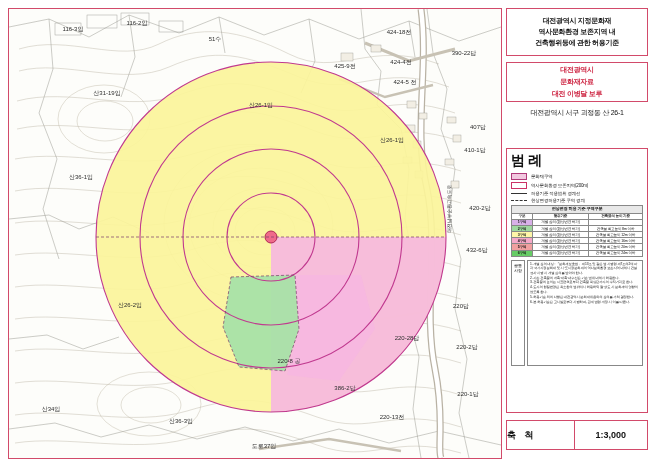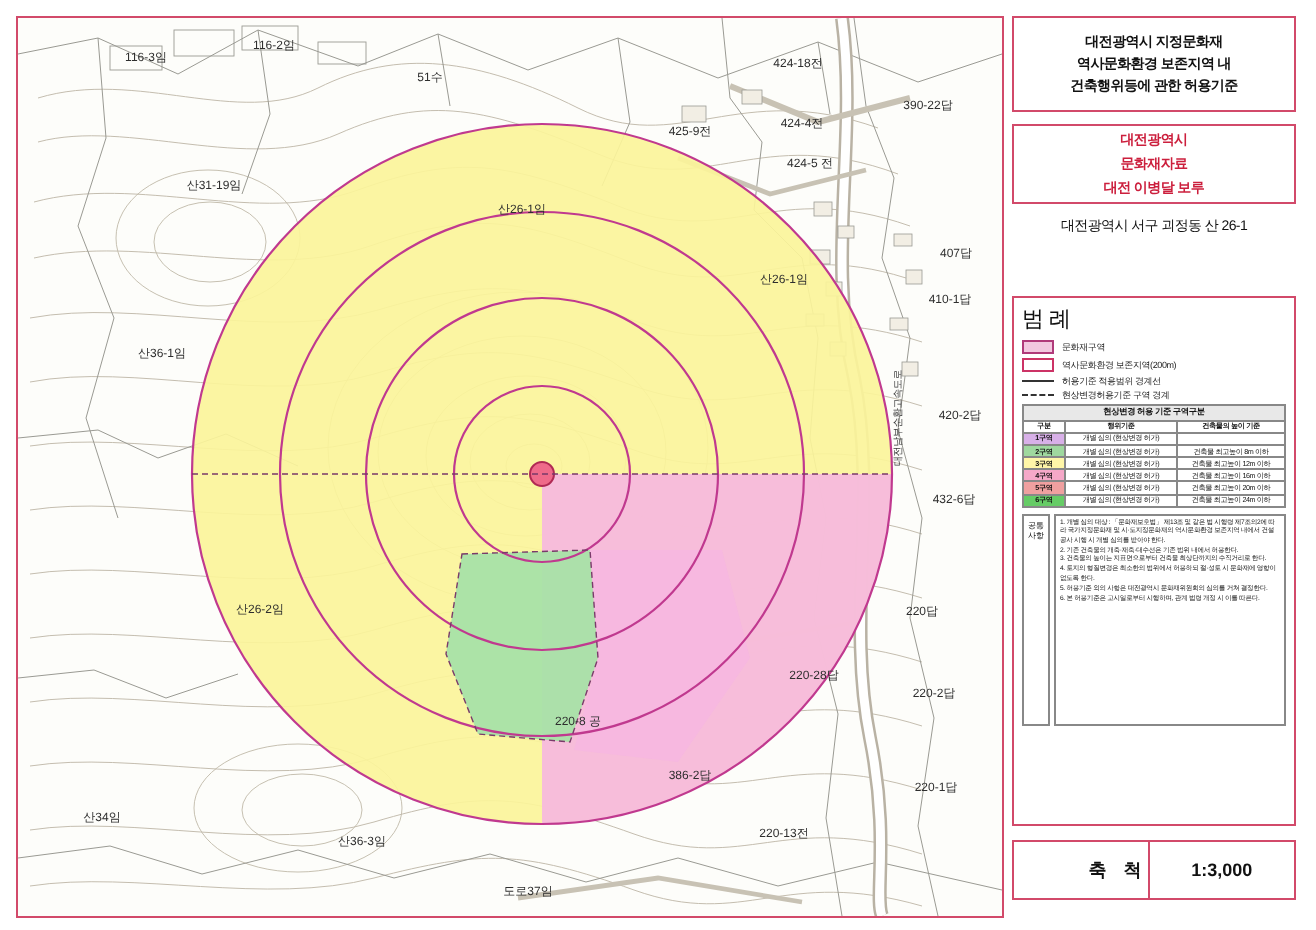--- a/index.html
+++ b/index.html
@@ -121,23 +121,23 @@
     position: absolute;
     left: 0; top: 140px;
     width: 142px;
     height: 265px;
     border: 1px solid #d24a6a;
     box-sizing: border-box;
     background: #fff;
     padding: 3px 4px;
   }
   #legend-title {
-    font-size: 11px;
-    color: #111;
-    font-weight: normal;
+    font-size: 14px;
+    color: #111;
+    font-weight: bold;
     letter-spacing: -0.3px;
     margin-bottom: 3px;
   }
   .swatch-row {
     display: flex;
     align-items: center;
     gap: 4px;
     margin-bottom: 2px;
   }
   .swatch {
@@ -228,21 +228,21 @@
     width: 142px;
     height: 30px;
     border: 1px solid #d24a6a;
     box-sizing: border-box;
     display: flex;
     align-items: center;
     background: #fff;
   }
   #scale-label {
     width: 48%;
-    text-align: right;
+    text-align: left;
     font-size: 9px;
     font-weight: bold;
     color: #111;
     letter-spacing: 3px;
   }
   #scale-value {
     width: 52%;
     text-align: center;
     font-size: 9px;
     color: #111;

